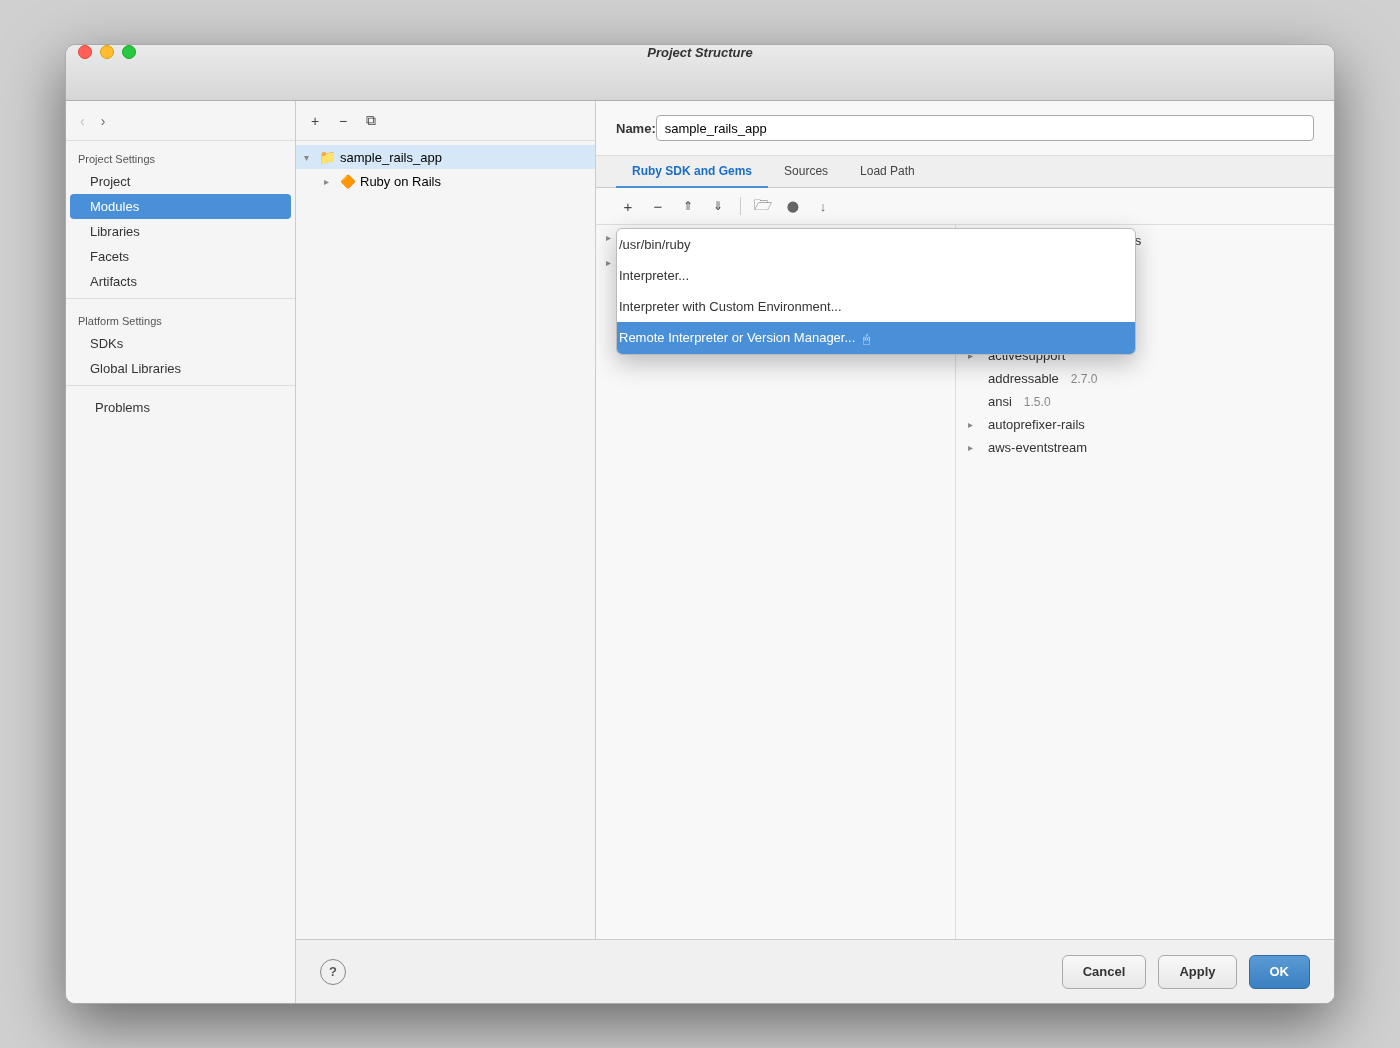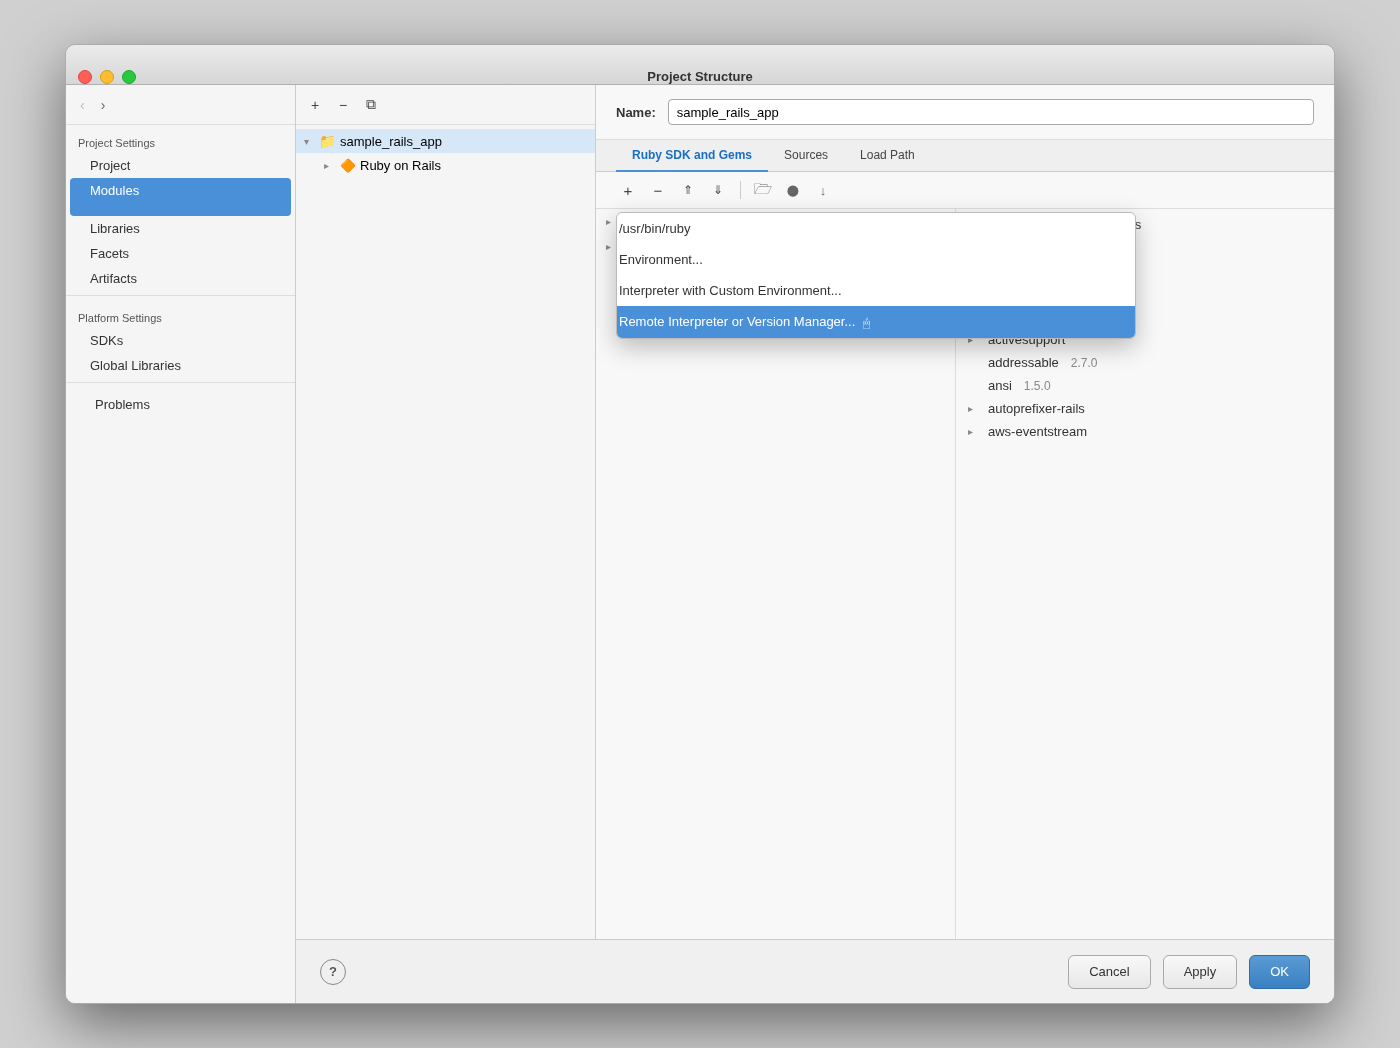--- a/index.html
+++ b/index.html
@@ -19,29 +19,30 @@
       height: 960px;
       background: #f0f0f0;
       border-radius: 10px;
       box-shadow: 0 20px 60px rgba(0,0,0,0.5);
       display: flex;
       flex-direction: column;
       overflow: hidden;
       border: 1px solid #aaa;
     }
     .title-bar {
-      height: 40px;
+      height: 56px;
       background: linear-gradient(180deg, #ebebeb 0%, #d6d6d6 100%);
       border-bottom: 1px solid #b0b0b0;
       display: flex;
-      align-items: flex-end;
+      align-items: flex-start;
       justify-content: center;
       position: relative;
       border-radius: 10px 10px 0 0;
       flex-shrink: 0;
+      font-style: italic;
     }
     .traffic-lights {
       position: absolute;
       left: 12px;
       display: flex;
       gap: 8px;
       align-items: center;
     }
     .traffic-light {
       width: 14px;
@@ -89,21 +90,21 @@
       padding: 5px 12px 5px 24px;
       cursor: pointer;
       color: #333;
       font-size: 13px;
     }
     .sidebar-item.active {
       background: #4a90d9;
       color: white;
       border-radius: 4px;
       margin: 0 4px;
-      padding: 5px 12px 18px 20px;
+      padding: 5px 12px 5px 20px;
     }
     .sidebar-item.section-header {
       font-size: 11px;
       font-weight: 400;
       color: #555;
       padding: 12px 12px 4px 12px;
       cursor: default;
     }
     .sidebar-divider {
       height: 1px;
@@ -178,21 +179,21 @@
       display: flex;
       flex-direction: column;
       padding: 0;
       overflow: hidden;
       position: relative;
     }
     .name-row {
       display: flex;
       align-items: center;
       padding: 14px 20px;
-      gap: 12px;
+      gap: 0;
       border-bottom: 1px solid #ddd;
     }
     .name-label {
       font-size: 13px;
       font-weight: 600;
       color: #333;
     }
     .name-input {
       flex: 1;
       height: 26px;
@@ -354,21 +355,21 @@
     }
     .btn {
       height: 34px;
       padding: 0 20px;
       border-radius: 6px;
       font-size: 13px;
       cursor: pointer;
       border: 1px solid #aaa;
       background: linear-gradient(180deg, #f8f8f8 0%, #e8e8e8 100%);
       color: #333;
-      font-weight: 400;
+      font-weight: 700;
     }
     .btn.primary {
       background: linear-gradient(180deg, #5b9bd5 0%, #3a7fc1 100%);
       color: white;
       border: 1px solid #2e6da8;
     }
   </style>
 </head>
 <body>
 
@@ -467,21 +468,21 @@
             <button class="sdk-btn">−</button>
             <button class="sdk-btn" style="font-size:12px;">⇑</button>
             <button class="sdk-btn" style="font-size:12px;">⇓</button>
             <div class="sdk-sep"></div>
             <button class="sdk-btn icon-only">🗁</button>
             <button class="sdk-btn icon-only" style="font-size:11px;">⬤</button>
             <button class="sdk-btn icon-only" style="font-size:13px;">↓</button>
 
             <div class="dropdown-overlay">
               <div class="dropdown-item">/usr/bin/ruby</div>
-              <div class="dropdown-item">Environment...</div>
+              <div class="dropdown-item">Interpreter...</div>
               <div class="dropdown-item">Interpreter with Custom Environment...</div>
               <div class="dropdown-item highlighted">
                 <span>Remote Interpreter or Version Manager...</span>
                 <span style="display:inline-block; margin-left: 4px; font-size:12px; vertical-align:middle;">🖱</span>
               </div>
             </div>
           </div>
 
           <div class="sdk-content">
             <div class="sdk-left">

